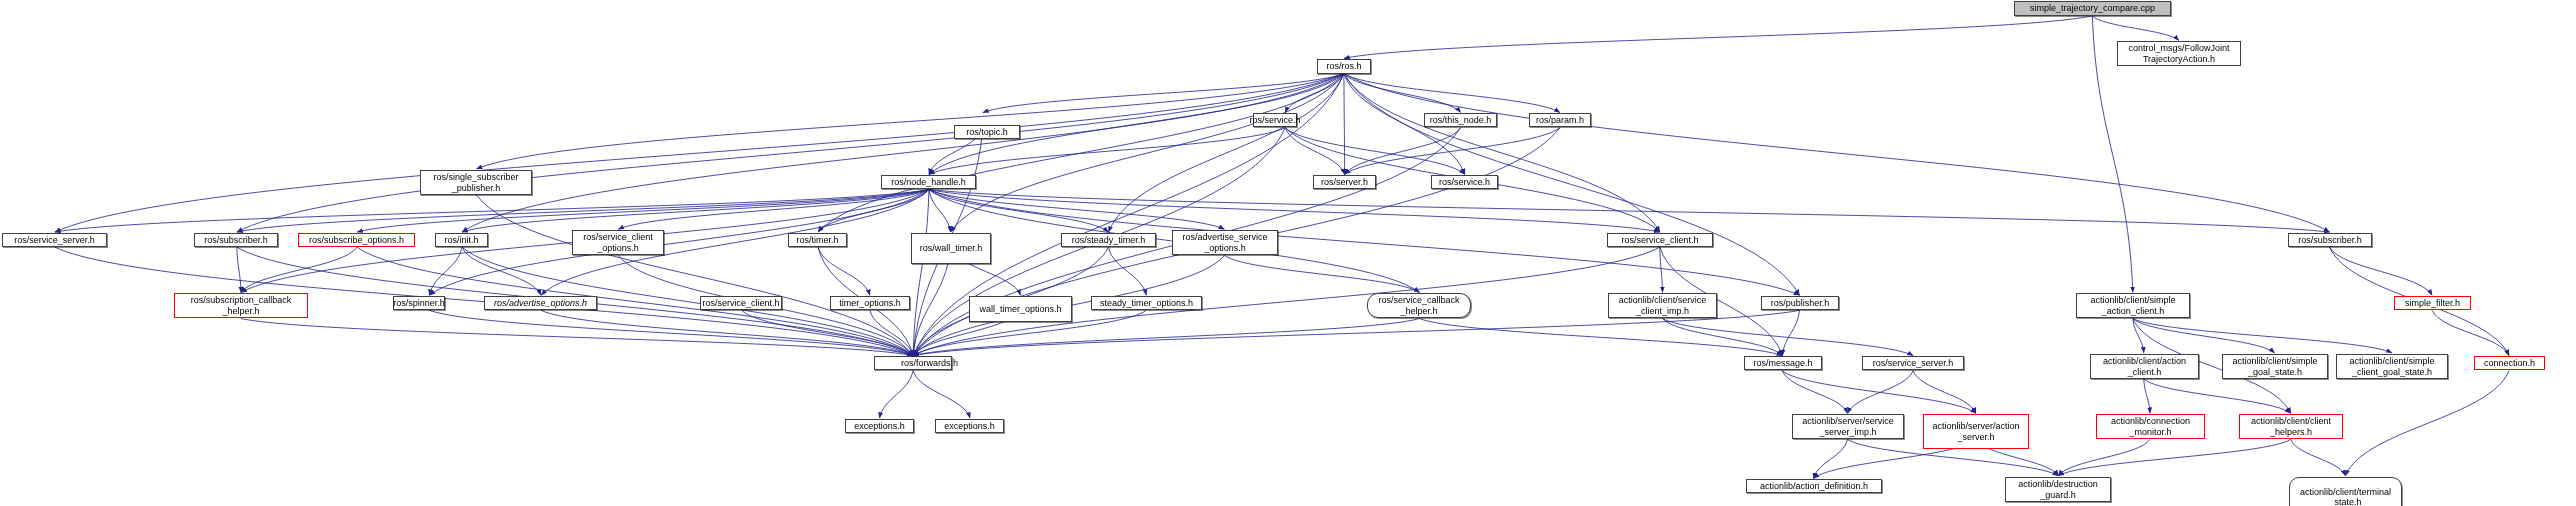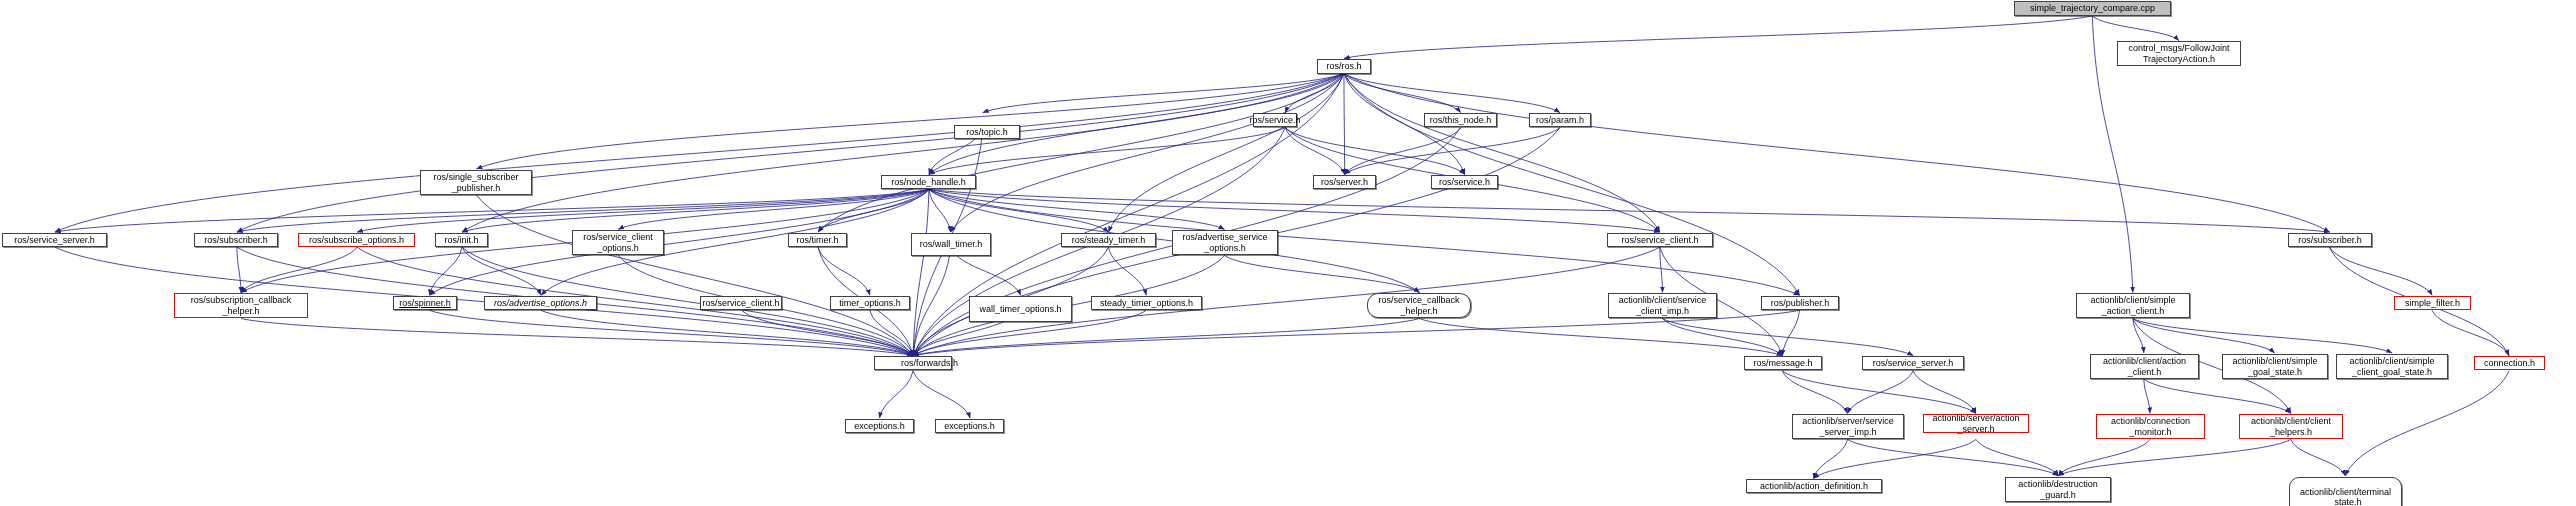--- a/index.html
+++ b/index.html
@@ -185,29 +185,29 @@
       <div class="node" style="left: 881px; top: 175px; width: 95px; height: 14.4px;">ros/node_handle.h</div>
       <div class="node" style="left: 1313px; top: 175px; width: 63px; height: 14.4px;">ros/server.h</div>
       <div class="node" style="left: 1431px; top: 175px; width: 67px; height: 14.4px;">ros/service.h</div>
       <div class="node" style="left: 2.1px; top: 233px; width: 105px; height: 14.4px;">ros/service_server.h</div>
       <div class="node" style="left: 194px; top: 233px; width: 84px; height: 14.4px;">ros/subscriber.h</div>
       <div class="node highlight" style="left: 298px; top: 233px; width: 117px; height: 14.4px;">ros/subscribe_options.h</div>
       <div class="node" style="left: 435px; top: 233px; width: 53px; height: 14.4px;">ros/init.h</div>
       <div class="node" style="left: 572px; top: 230px; width: 92px; height: 25.4px;">ros/service_client
 _options.h</div>
       <div class="node" style="left: 788px; top: 233px; width: 59px; height: 14.4px;">ros/timer.h</div>
-      <div class="node" style="left: 911px; top: 233px; width: 80px; height: 23px;">ros/wall_timer.h</div>
+      <div class="node" style="left: 911px; top: 233px; width: 80px; height: 31px;">ros/wall_timer.h</div>
       <div class="node" style="left: 1061px; top: 233px; width: 95px; height: 14.4px;">ros/steady_timer.h</div>
       <div class="node" style="left: 1172px; top: 230px; width: 106px; height: 25.4px;">ros/advertise_service
 _options.h</div>
       <div class="node" style="left: 1607px; top: 233px; width: 106px; height: 14.4px;">ros/service_client.h</div>
       <div class="node" style="left: 2288px; top: 233px; width: 84px; height: 14.4px;">ros/subscriber.h</div>
       <div class="node highlight" style="left: 174px; top: 293px; width: 134px; height: 25.4px;">ros/subscription_callback
 _helper.h</div>
-      <div class="node" style="left: 393px; top: 296px; width: 64px; height: 14.4px; text-decoration: underline;">ros/spinner.h</div>
+      <div class="node" style="left: 393px; top: 296px; width: 52px; height: 14.4px;">ros/spinner.h</div>
       <div class="node" style="left: 484px; top: 296px; width: 113px; height: 14.4px; font-style: italic;">ros/advertise_options.h</div>
       <div class="node" style="left: 700px; top: 296px; width: 82px; height: 14.4px;">ros/service_client.h</div>
       <div class="node" style="left: 830px; top: 296px; width: 80px; height: 14.4px;">timer_options.h</div>
       <div class="node" style="left: 969px; top: 296px; width: 103px; height: 26px;">wall_timer_options.h</div>
       <div class="node" style="left: 1091px; top: 296px; width: 111px; height: 14.4px;">steady_timer_options.h</div>
       <div class="node" style="left: 1367px; top: 293px; width: 104px; height: 25.4px; border-radius: 11px;">ros/service_callback
 _helper.h</div>
       <div class="node" style="left: 1608px; top: 293px; width: 109px; height: 25.4px;">actionlib/client/service
 _client_imp.h</div>
       <div class="node" style="left: 1761px; top: 296px; width: 78px; height: 14.4px;">ros/publisher.h</div>
@@ -221,21 +221,21 @@
 _client.h</div>
       <div class="node" style="left: 2222px; top: 354px; width: 106px; height: 25.4px;">actionlib/client/simple
 _goal_state.h</div>
       <div class="node" style="left: 2336px; top: 354px; width: 112px; height: 25.4px;">actionlib/client/simple
 _client_goal_state.h</div>
       <div class="node highlight" style="left: 2474px; top: 356px; width: 71px; height: 14.4px;">connection.h</div>
       <div class="node" style="left: 845px; top: 419px; width: 69px; height: 14.4px;">exceptions.h</div>
       <div class="node" style="left: 935px; top: 419px; width: 69px; height: 14.4px;">exceptions.h</div>
       <div class="node" style="left: 1792px; top: 414px; width: 112px; height: 25.4px;">actionlib/server/service
 _server_imp.h</div>
-      <div class="node highlight" style="left: 1923px; top: 414px; width: 106px; height: 19px; text-align: center;">actionlib/server/action
+      <div class="node highlight" style="left: 1923px; top: 414px; width: 106px; height: 35px; text-align: center;">actionlib/server/action
 _server.h</div>
       <div class="node highlight" style="left: 2096px; top: 414px; width: 109px; height: 25.4px;">actionlib/connection
 _monitor.h</div>
       <div class="node highlight" style="left: 2239px; top: 414px; width: 104px; height: 25.4px;">actionlib/client/client
 _helpers.h</div>
       <div class="node" style="left: 1746px; top: 479px; width: 136px; height: 14.4px;">actionlib/action_definition.h</div>
       <div class="node" style="left: 2005px; top: 477px; width: 106px; height: 25.4px;">actionlib/destruction
 _guard.h</div>
       <div class="node" style="left: 2289px; top: 477px; width: 113px; height: 40px; border-radius: 10px;">actionlib/client/terminal
 _state.h</div>

